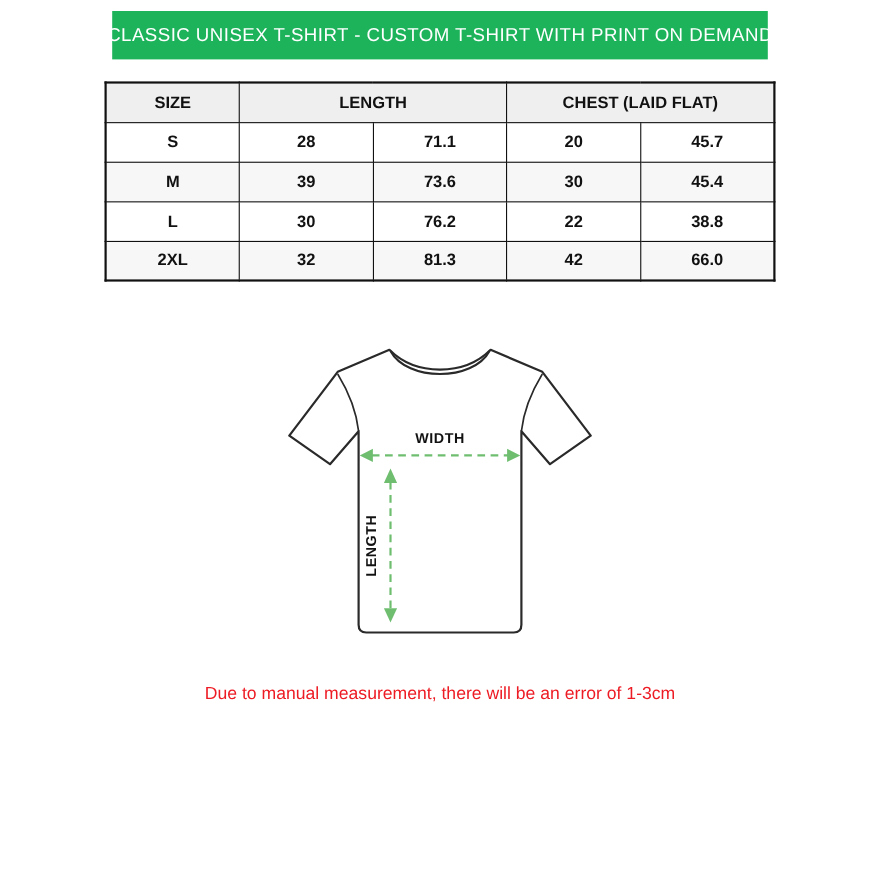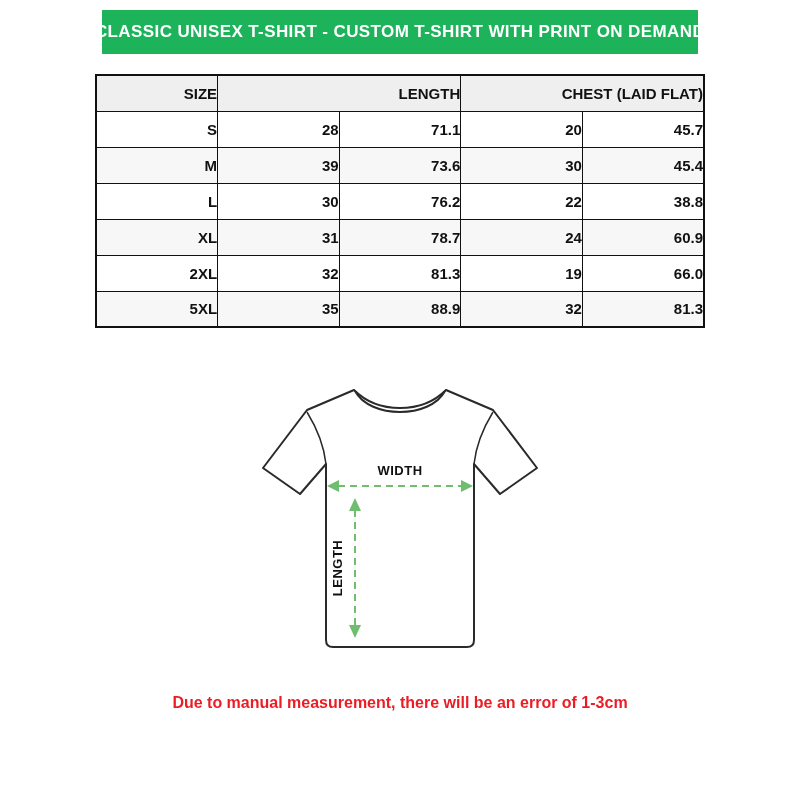--- a/index.html
+++ b/index.html
@@ -16,38 +16,38 @@
     width: 596px;
     height: 44px;
     margin: 10px auto 0 auto;
     display: flex;
     align-items: center;
     justify-content: center;
   }
   .banner h1 {
     color: #ffffff;
     font-size: 17px;
-    font-weight: 700;
+    font-weight: 400;
     letter-spacing: 0.4px;
     text-align: center;
     white-space: nowrap;
   }
 
   
   table.size-chart {
     width: 610px;
     margin: 20px auto 0 auto;
     border-collapse: collapse;
     border: 2px solid #111111;
     table-layout: fixed;
   }
   table.size-chart th, table.size-chart td {
     border: 1px solid #111111;
     height: 36px;
-    text-align: right;
+    text-align: center;
     vertical-align: middle;
     font-size: 15px;
     font-weight: 700;
     color: #111111;
   }
   table.size-chart thead th { background: #efefef; }
   table.size-chart tbody tr:nth-child(even) td { background: #f7f7f7; }
   table.size-chart col.size-col { width: 20%; }
 
   
@@ -62,21 +62,21 @@
     font-weight: 700;
     fill: #111111;
     letter-spacing: 0.5px;
   }
 
   
   .note {
     margin-top: 14px;
     text-align: center;
     font-size: 16px;
-    font-weight: 700;
+    font-weight: 400;
   }
 </style>
 </head>
 <body>
 
 <div class="page">
 
   <header class="banner" style="background: rgb(28, 179, 91);">
     <h1>CLASSIC UNISEX T-SHIRT - CUSTOM T-SHIRT WITH PRINT ON DEMAND</h1>
   </header>
@@ -112,39 +112,25 @@
         <td>45.4</td>
       </tr>
       <tr>
         <td>L</td>
         <td>30</td>
         <td>76.2</td>
         <td>22</td>
         <td>38.8</td>
       </tr>
       <tr>
-        <td>XL</td>
-        <td>31</td>
-        <td>78.7</td>
-        <td>24</td>
-        <td>60.9</td>
-      </tr>
-      <tr>
         <td>2XL</td>
         <td>32</td>
         <td>81.3</td>
-        <td>19</td>
+        <td>42</td>
         <td>66.0</td>
-      </tr>
-      <tr>
-        <td>5XL</td>
-        <td>35</td>
-        <td>88.9</td>
-        <td>32</td>
-        <td>81.3</td>
       </tr>
     </tbody>
   </table>
 
   <div class="diagram">
     <svg width="300" height="310" viewBox="0 0 300 310">
 
       <path d="M104,20
                C116,32 132,38 150,38
                C168,38 184,32 196,20

